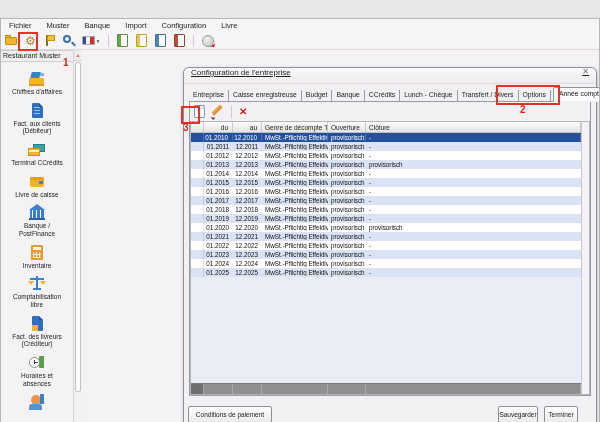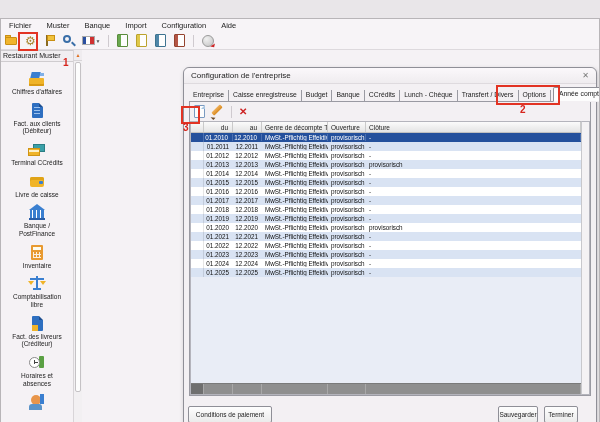--- a/index.html
+++ b/index.html
@@ -81,21 +81,21 @@
   .clk-face { left:2px; top:3px; width:11px; height:11px; background:#fff; border:1px solid #8a8a8a; border-radius:50%; }
   .clk-h { left:7px; top:6px; width:1.5px; height:4px; background:#444; }
   .clk-m { left:7px; top:8px; width:4px; height:1.5px; background:#444; }
   
   .per-head { left:4px; top:2px; width:10px; height:10px; background:#e8954a; border-radius:50%; }
   .per-card { left:13px; top:1px; width:4px; height:10px; background:#3a7fd0; }
   .per-body { left:2px; top:11px; width:13px; height:6px; background:#5a93c8; border-radius:3px 3px 0 0; }
 
   
   .dialog { position:absolute; left:182px; top:48px; width:414px; height:366px; background:#f3f0f3; border:1px solid #8f8f97; border-radius:6px 6px 3px 3px; box-shadow:1px 2px 5px rgba(0,0,0,.2); }
-  .dlg-title { height:16px; display:flex; align-items:center; padding:0 7px; font-size:8px; color:#222; border-bottom:1px solid #dedade; border-radius:6px 6px 0 0; background:linear-gradient(#fbf8fb,#efecef); }
+  .dlg-title { height:16px; display:flex; padding:0 7px; font-size:8px; color:#222; border-bottom:1px solid #dedade; border-radius:6px 6px 0 0; background:linear-gradient(#fbf8fb,#efecef);text-decoration:underline; }
   .dlg-close { margin-left:auto; color:#777; font-size:8px; cursor:pointer; line-height:1; }
   .tabs { position:absolute; left:5px; top:18px; right:5px; height:15px; display:flex; align-items:flex-end; font-size:6.8px; color:#222; }
   .tab { padding:2px 4px 2px 4px; border-right:1px solid #9a9aa2; line-height:1; cursor:pointer; white-space:nowrap; }
   .tab.active { border:1px solid #8f8f97; border-bottom:1px solid #f3f0f3; background:#fdfdfd; padding:3px 5px; position:relative; top:1px; z-index:2; margin-left:2px; border-radius:2px 2px 0 0; }
   .dlg-panel { position:absolute; left:5px; top:33px; right:5px; bottom:36px; border:1px solid #9a9aa2; background:#f3f0f3; display:flex; flex-direction:column; }
   .dlg-tools { height:19px; display:flex; align-items:center; gap:5px; padding-left:4px; }
   .newdoc { width:11px; height:13px; background:#fdfdfd; border:1px solid #7a9ac0; border-radius:1px; position:relative; }
   .newdoc i { position:absolute; right:-1px; top:-1px; width:0; height:0; border-left:4px solid transparent; border-bottom:4px solid #a8c4e0; }
   .pencil { width:14px; height:14px; position:relative; }
   .pencil .shaft { position:absolute; left:5px; top:-1px; width:4px; height:12px; background:linear-gradient(90deg,#f0b05a,#d88a20); transform:rotate(45deg); border-radius:1px; }
@@ -144,21 +144,21 @@
 <body>
 
 <div class="app">
 
   <div class="menubar">
     <span>Fichier</span>
     <span>Muster</span>
     <span>Banque</span>
     <span>Import</span>
     <span>Configuration</span>
-    <span>Aide</span>
+    <span>Livre</span>
   </div>
 
   <div class="toolbar">
     <span class="tbi">
         <i class="folder-t"></i>
         <i class="folder-b"></i>
       </span>
     <span class="tbi">
         <span class="gear">⚙</span>
       </span>

